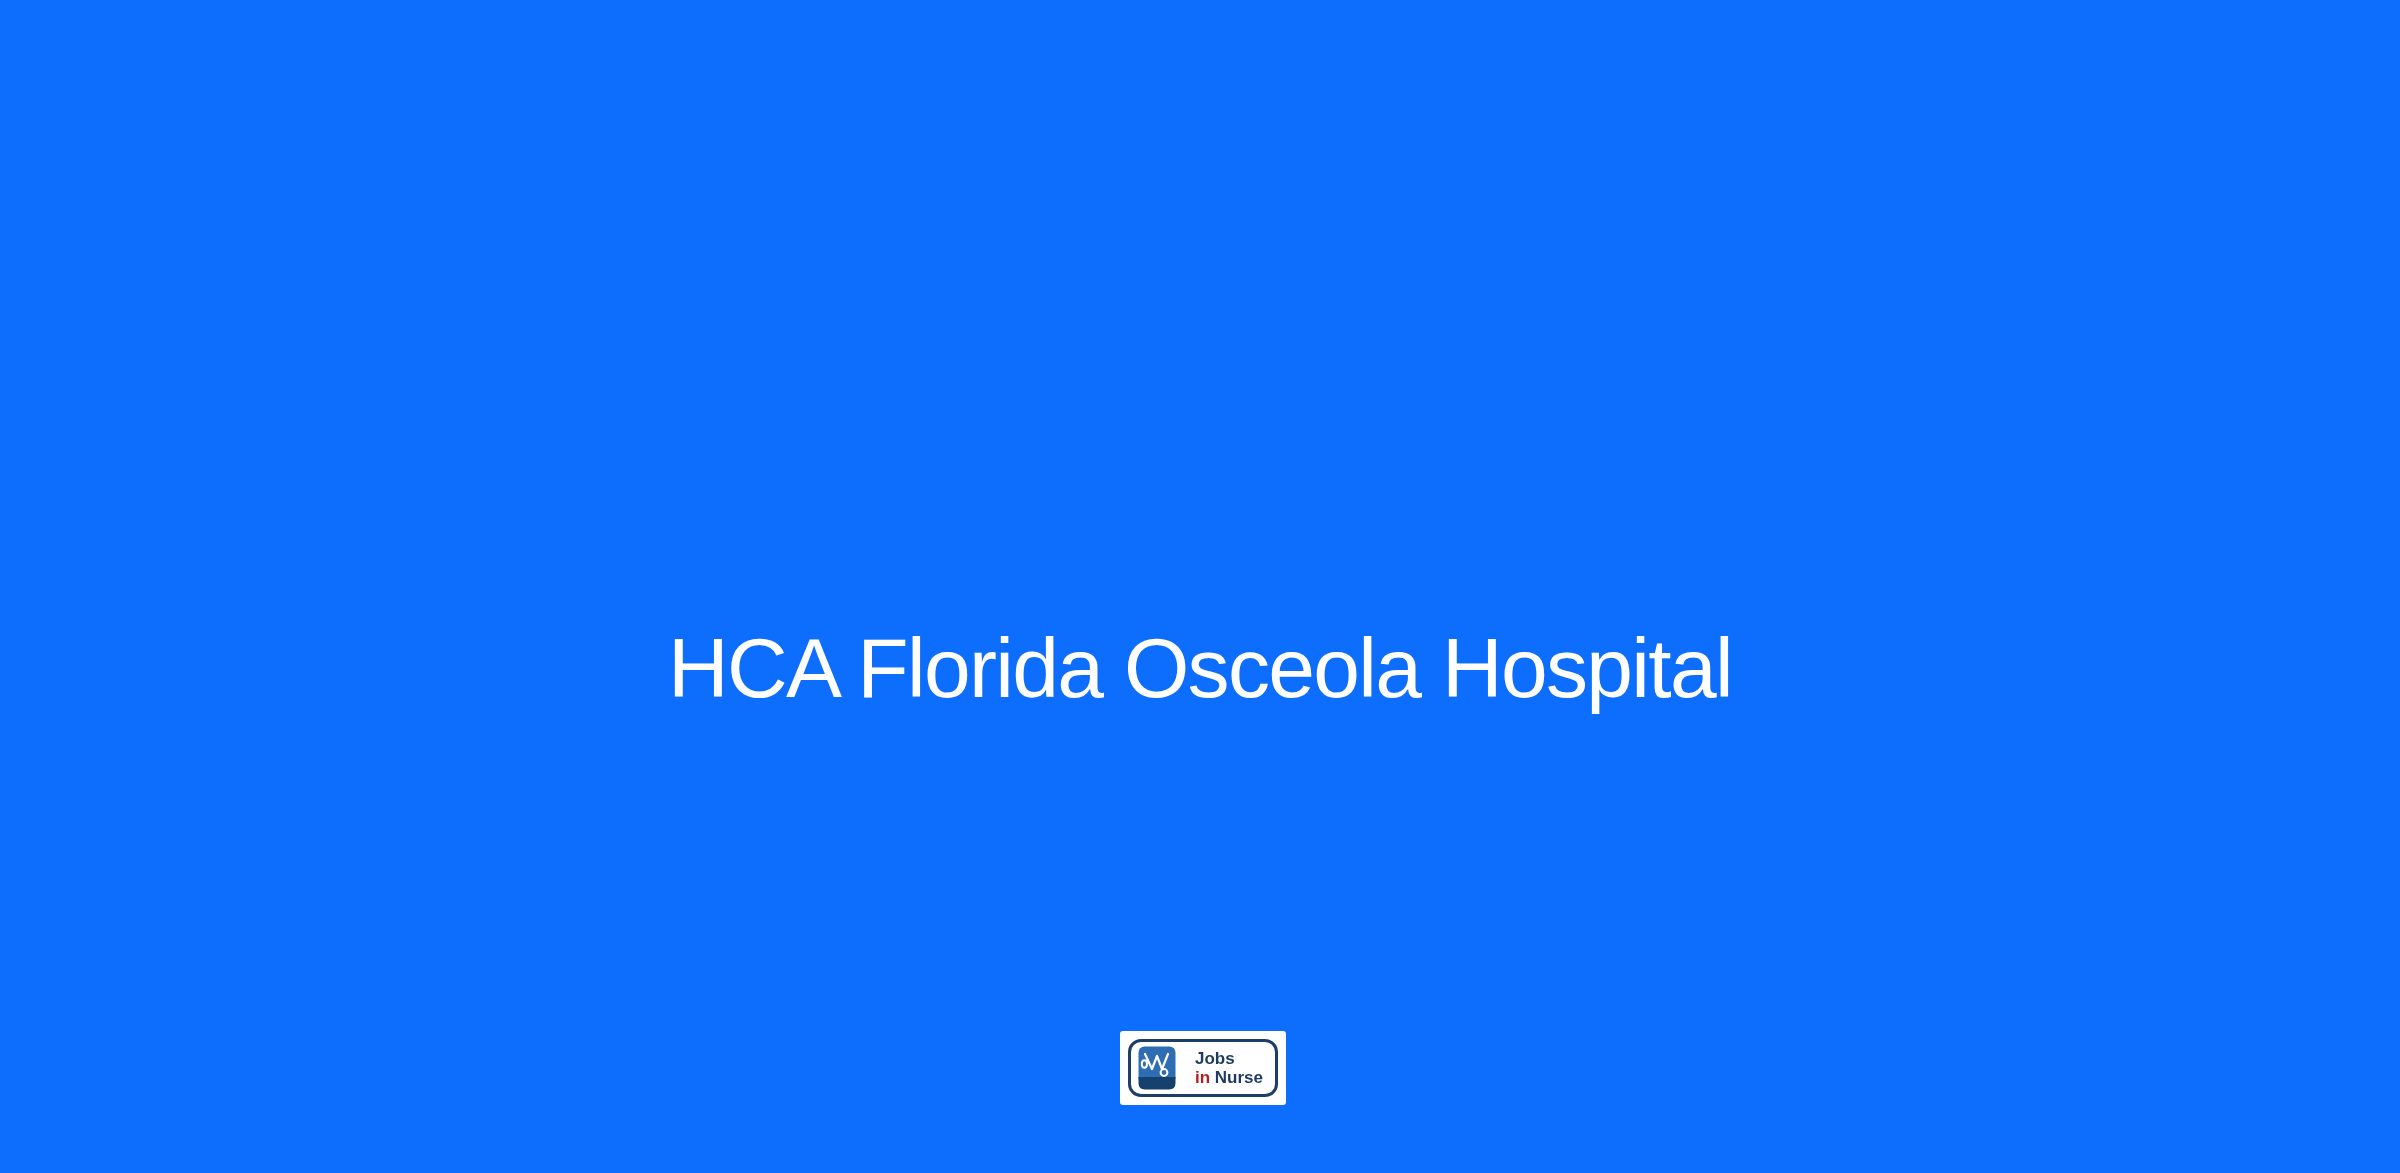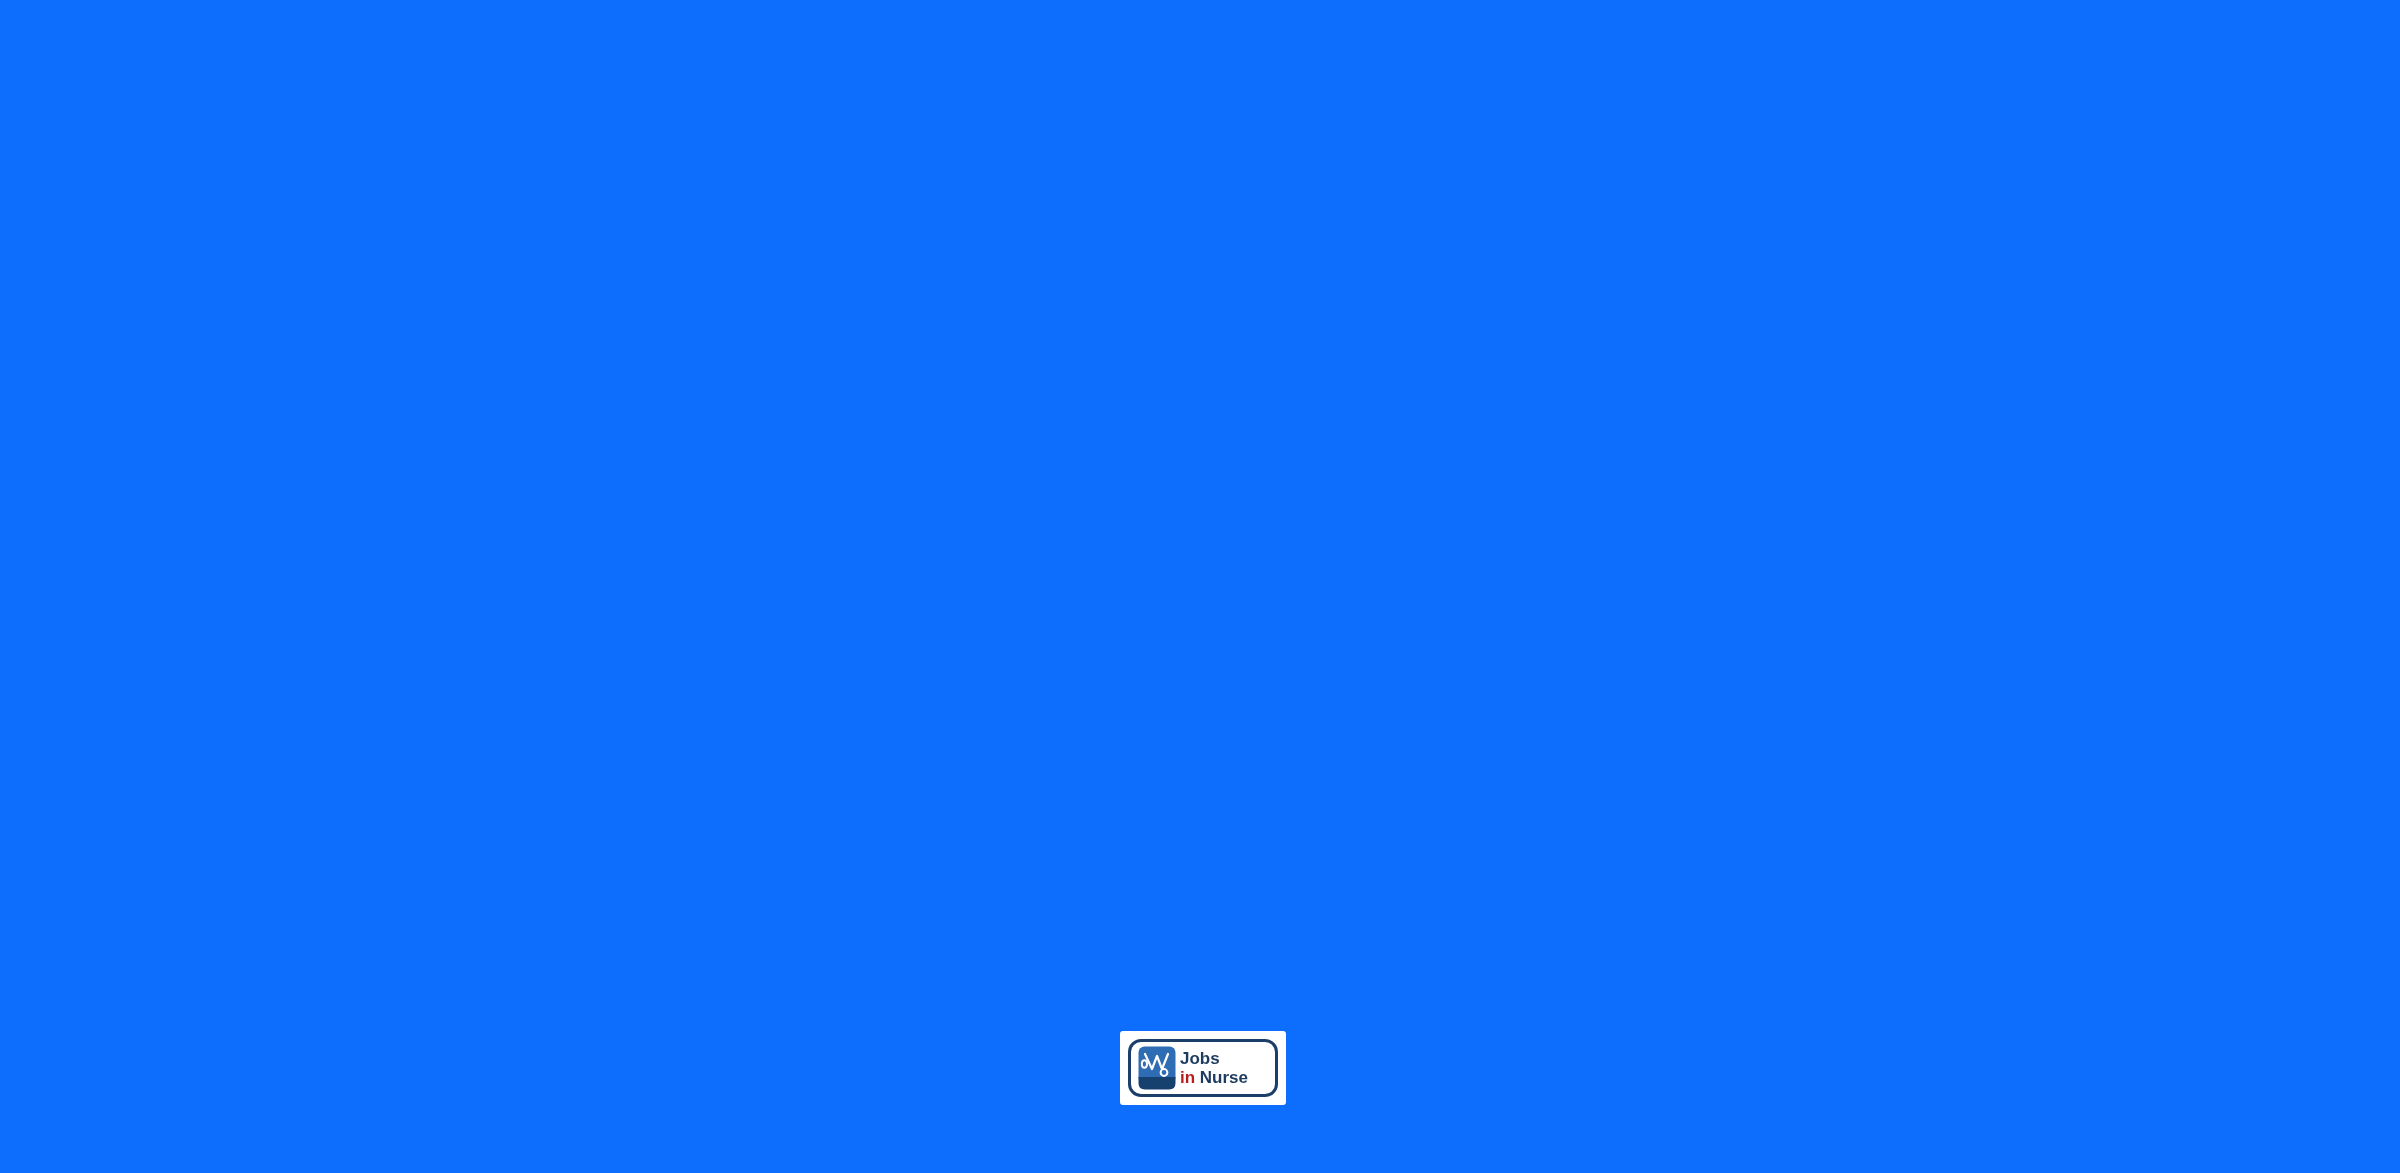--- a/index.html
+++ b/index.html
@@ -56,21 +56,21 @@
     box-sizing: border-box;
   }
   .logo-badge-inner {
     width: 150px;
     height: 58px;
     border: 3px solid #1c3f69;
     border-radius: 13px;
     display: flex;
     align-items: center;
     padding: 0 5px 0 7px;
-    gap: 4px;
+    gap: 19px;
     box-sizing: border-box;
     background: #ffffff;
   }
   .logo-icon {
     flex: 0 0 auto;
     width: 38px;
     height: 44px;
     display: block;
   }
   .logo-text {
@@ -85,20 +85,21 @@
     color: #b91c1c;
   }
 </style>
 </head>
 <body>
 
 <div class="canvas">
 
 
 
+  <div class="subtitle-line">HCA Florida Osceola Hospital</div>
 
   <div class="logo-badge">
     <div class="logo-badge-inner">
       <span>
         <svg class="logo-icon" viewBox="0 0 38 44" xmlns="http://www.w3.org/2000/svg" aria-hidden="true">
           <rect x="0.5" y="0.5" width="37" height="37" rx="6" fill="#2e6cb3"></rect>
           <path d="M0.5 31 L37.5 31 L37.5 37 Q37.5 43.5 31 43.5 L7 43.5 Q0.5 43.5 0.5 37 Z" fill="#16406e"></path>
           <polyline points="7,8 14,23 19,10 24,23 30,8" fill="none" stroke="#ffffff" stroke-width="2.2" stroke-linecap="round" stroke-linejoin="round"></polyline>
           <circle cx="26" cy="26.5" r="3.4" fill="none" stroke="#ffffff" stroke-width="2"></circle>
           <ellipse cx="6.4" cy="18" rx="2.6" ry="3.8" fill="none" stroke="#ffffff" stroke-width="2"></ellipse>

